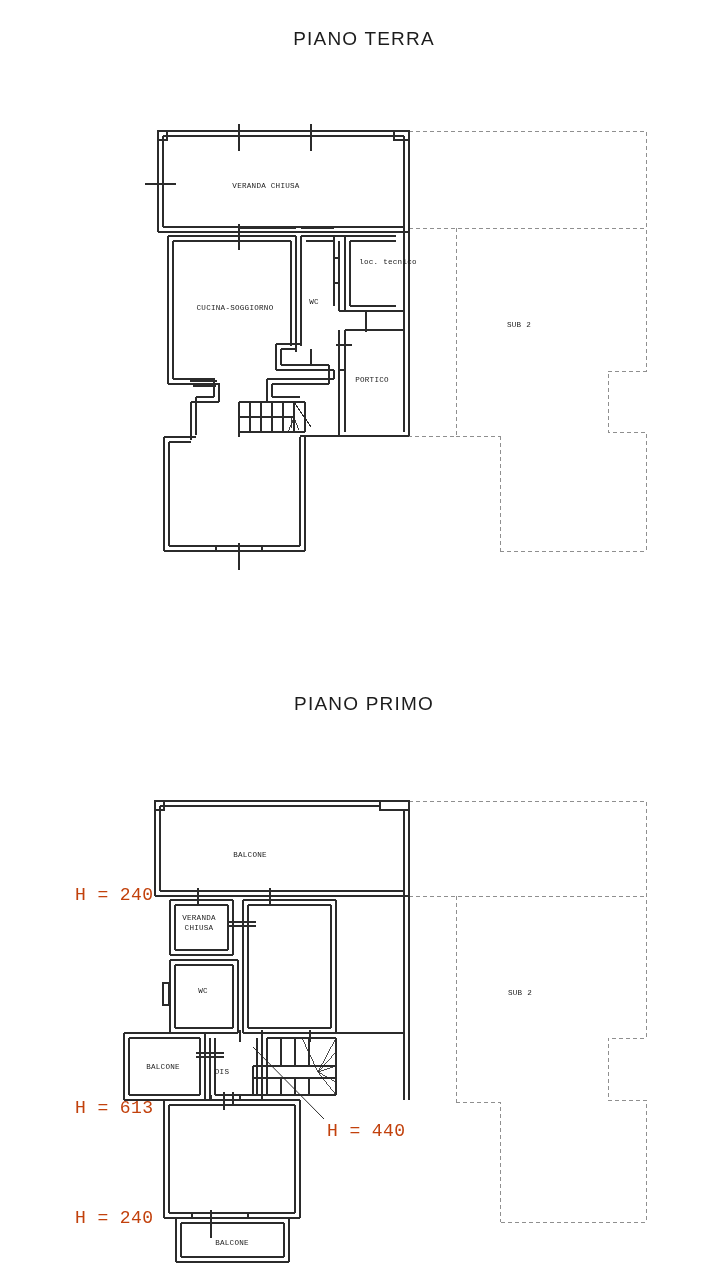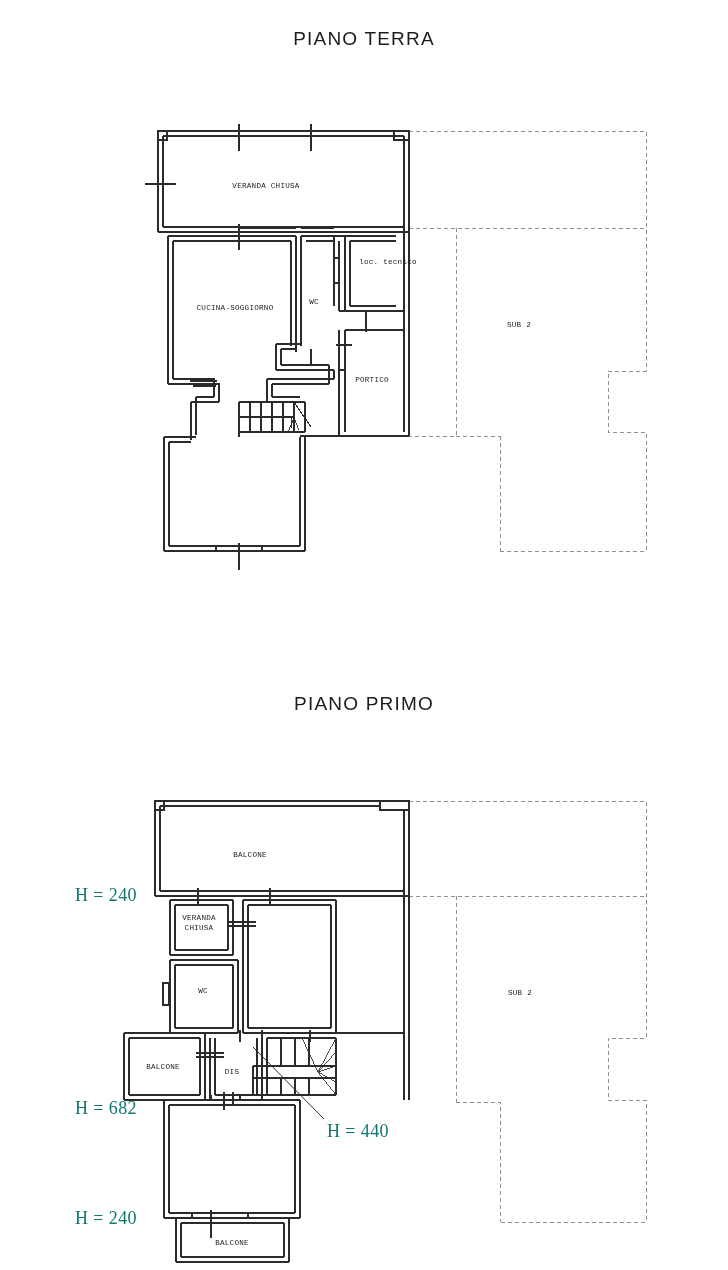--- a/index.html
+++ b/index.html
@@ -31,23 +31,23 @@
     font-family: "Liberation Sans", sans-serif;
   }
   #title-piano-terra { top: 28px; }
   #subtitle-h320     { top: 57px; font-size: 18px; letter-spacing: 0.6px; }
   #title-piano-primo { top: 693px; }
 
   .h-label {
     position: absolute;
     font-size: 18px;
     letter-spacing: 0.4px;
-    color: #0f766e;
+    color: #c2410c;
     white-space: nowrap;
-    font-family: Liberation Serif, serif;
+    font-family: Liberation Mono, monospace;
   }
 
   .room-label {
     position: absolute;
     font-size: 7.6px;
     letter-spacing: 0.25px;
     color: #1c1c1c;
     white-space: nowrap;
     text-align: center;
     transform: translate(-50%, -50%);
@@ -337,22 +337,22 @@
       <path d="M248 1213 L248 1218"></path>
       <path d="M233 1092 L233 1105"></path>
       <path d="M160 896 L170 896"></path>
     </g>
   </svg>
 
   <div class="room-label" style="left:250px; top:855px;">BALCONE</div>
   <div class="room-label two-line" style="left:199px; top:923px;">VERANDA CHIUSA</div>
   <div class="room-label" style="left:203px; top:991px;">WC</div>
   <div class="room-label" style="left:163px; top:1067px;">BALCONE</div>
-  <div class="room-label" style="left:232px; top:1072px;">DIS</div>
+  <div class="room-label" style="left:222px; top:1072px;">DIS</div>
   <div class="room-label" style="left:232px; top:1243px;">BALCONE</div>
   <div class="room-label" style="left:520px; top:993px;">SUB 2</div>
 
   <div class="h-label" style="left:75px; top:885px;">H = 240</div>
-  <div class="h-label" style="left:75px; top:1098px;">H = 682</div>
+  <div class="h-label" style="left:75px; top:1098px;">H = 613</div>
   <div class="h-label" style="left:327px; top:1121px;">H = 440</div>
   <div class="h-label" style="left:75px; top:1208px;">H = 240</div>
 
 </div>
 
 </body></html>

